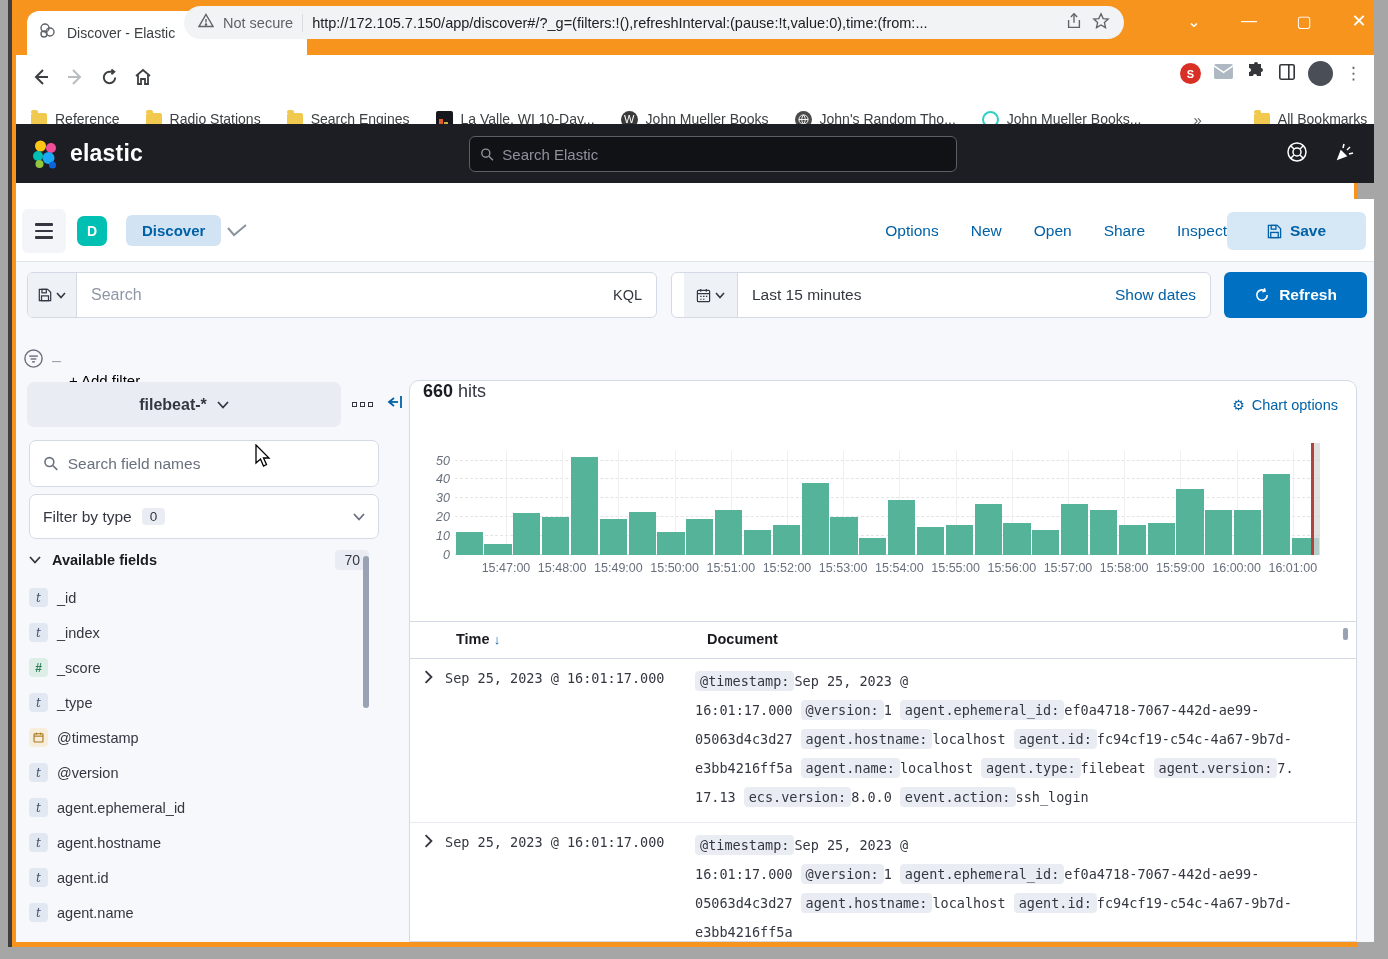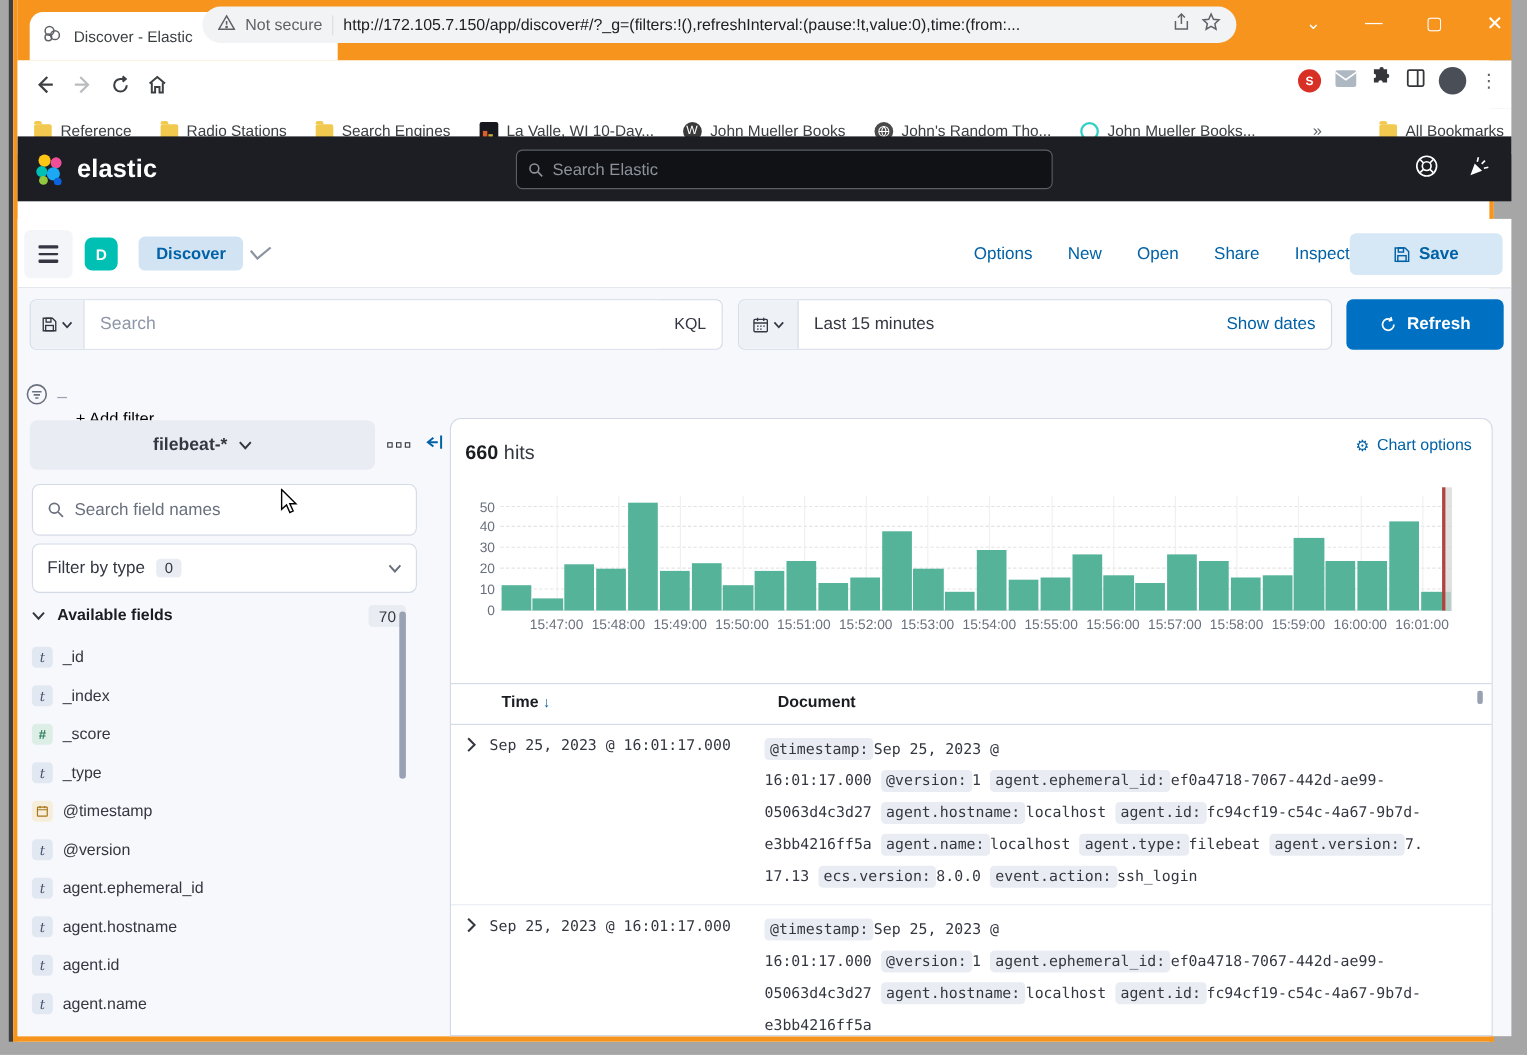--- a/index.html
+++ b/index.html
@@ -84,21 +84,21 @@
   .querybar { position:absolute; left:11px; top:10px; width:630px; height:46px; background:#fff;
               border:1px solid #d3dae6; border-radius:6px; display:flex; align-items:stretch; overflow:hidden; }
   .qb-seg { width:49px; background:#eef2f7; border-right:1px solid #d3dae6; display:flex; align-items:center;
             justify-content:center; gap:4px; }
   .qb-input { flex:1; border:none; outline:none; padding:0 14px; font-size:16px; color:#343741;
               font-family:"Liberation Sans",sans-serif; }
   .qb-input::placeholder { color:#8e97a6; }
   .kql { display:flex; align-items:center; padding:0 14px; color:#343741; font-size:14.5px; }
 
   .datebar { position:absolute; left:655px; top:10px; width:540px; height:46px; background:#fff;
-             border:1px solid #d3dae6; border-radius:6px; display:flex; align-items:stretch; overflow:hidden; }
+             border:1px solid #d3dae6; border-radius:6px; display:flex; align-items:stretch; overflow:hidden;padding-left:12px; }
   .db-main { flex:1; display:flex; align-items:center; padding:0 14px; color:#343741; font-size:15.5px; }
   .showdates { display:flex; align-items:center; padding:0 14px; color:#0061a6; font-size:15.5px; }
   .refresh-btn { position:absolute; left:1208px; top:10px; width:143px; height:46px; background:#0071c2; border:none;
                  border-radius:6px; color:#fff; font-size:15.5px; font-weight:bold; display:flex; align-items:center;
                  justify-content:center; gap:9px; font-family:"Liberation Sans",sans-serif; }
   .filterrow { position:absolute; left:7px; top:70px; display:flex; align-items:center; gap:8px; }
   .addfilter { color:#000000; font-size:15px;margin-top:40px; }
 
   
   .idx-pill { position:absolute; left:11px; top:120px; width:314px; height:45px; background:#e9edf3; border-radius:7px;
@@ -123,33 +123,33 @@
   .ftoken { width:19px; height:19px; border-radius:4px; display:flex; align-items:center; justify-content:center;
             font-size:12px; flex:0 0 19px; }
   .ftoken.t { background:#e2e8f2; color:#41516b; font-style:italic; font-family:"DejaVu Serif",serif; }
   .ftoken.num { background:#ddeee6; color:#2e7d5b; font-weight:bold; }
   .ftoken.date { background:#f6eedb; color:#a8761a; }
   .fieldname { font-size:14.5px; color:#343741; }
 
   
   .card { position:absolute; left:393px; top:118px; width:948px; height:562px; background:#fff;
           border:1px solid #d3dae6; border-radius:10px 10px 0 0; overflow:hidden; }
-  .card-hdr { position:absolute; left:13px; top:20px; font-size:18px; color:#343741; }
+  .card-hdr { position:absolute; left:13px; top:0; font-size:18px; color:#343741; }
   .card-hdr b { color:#1a1c21; font-weight:bold; }
   .chart-opts { position:absolute; right:18px; top:16px; color:#0061a6; font-size:14.5px; display:flex;
                 align-items:center; gap:7px; }
   .plot-wrap { position:absolute; left:45px; top:62px; width:865px; height:112px; }
   .plot { position:absolute; left:0; bottom:0; width:865px; height:112px; }
   .gridh { position:absolute; left:0; width:100%; border-top:1px dashed #e4e4e4; }
   .gridv { position:absolute; top:8px; bottom:0; width:1px; background:#efefef; }
   .bar { position:absolute; bottom:0; background:#54b399; }
   .now-band { position:absolute; bottom:0; background:#d7d7d7; opacity:.75; }
   .now-line { position:absolute; bottom:0; width:2.5px; background:#b1433c; }
   .ylabels { position:absolute; left:-35px; bottom:0; width:30px; height:112px; }
-  .ylab { position:absolute; right:0; font-size:12.5px; color:#69707d; }
+  .ylab { position:absolute; right:0; font-size:12.5px; color:#69707d;font-style:italic; }
   .xlabels { position:absolute; left:45px; top:180px; width:865px; height:16px; }
   .xlab { position:absolute; font-size:12.5px; color:#69707d; transform:translateX(-50%); white-space:nowrap; }
   .subtitle { position:absolute; left:0; top:208px; width:100%; text-align:center; font-size:14px; color:#343741; }
   .tbl-div1 { position:absolute; left:0; top:240px; width:100%; border-top:1px solid #d3dae6; }
   .tbl-hdr { position:absolute; left:0; top:241px; width:100%; height:36px; }
   .tbl-hdr .time { position:absolute; left:46px; top:9px; font-size:14.5px; font-weight:bold; color:#1a1c21; }
   .tbl-hdr .doc  { position:absolute; left:297px; top:9px; font-size:14.5px; font-weight:bold; color:#1a1c21; }
   .sort-arrow { color:#0061a6; font-weight:normal; font-size:13px; }
   .tbl-div2 { position:absolute; left:0; top:277px; width:100%; border-top:1px solid #d3dae6; }
   .doc-scroll { position:absolute; right:8px; top:247px; width:5px; height:12px; background:#98a2b3; border-radius:2px; }

